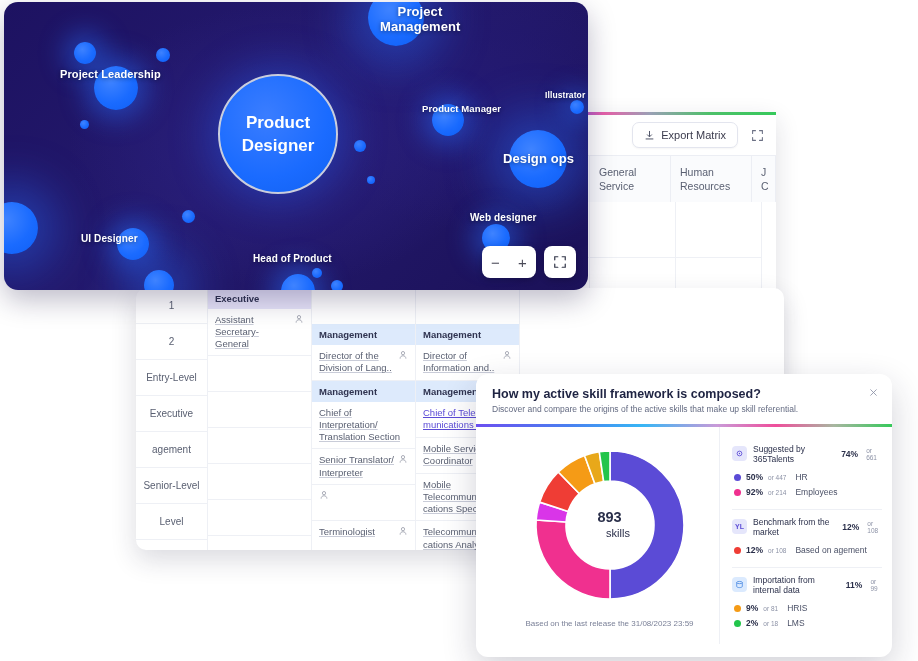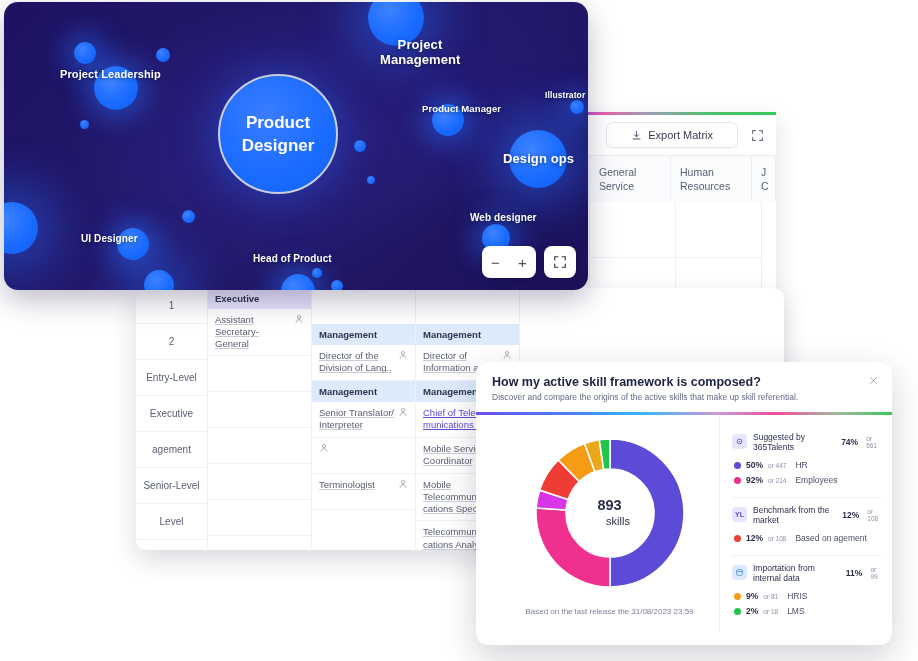--- a/index.html
+++ b/index.html
@@ -78,21 +78,21 @@
     height: 3px; width: 100%;
     background: linear-gradient(90deg,#7b5bf0 0%,#e75fa8 18%,#9aa0b5 40%,#4ec06a 68%,#36c95b 100%);
   }
   .matrix-tools {
     height: 40px; display: flex; align-items: center; justify-content: flex-end;
     gap: 10px; padding: 0 10px 0 0; background:#fff;
   }
   .export-btn {
     display: flex; align-items: center; gap: 6px;
     border: 1px solid #e3e5ee; border-radius: 7px;
-    padding: 6px 24px; font-size: 11px; color: #3b3b4d; background:#fff;
+    padding: 6px 11px; font-size: 11px; color: #3b3b4d; background:#fff;
     box-shadow: 0 1px 2px rgba(0,0,0,.04);
   }
   .fs-btn { width: 18px; height: 18px; display:flex; align-items:center; justify-content:center; }
   .mhead {
     display: flex; border-top: 1px solid #eceef4; background: #fafbfd;
   }
   .mhead > div {
     padding: 9px 9px; font-size: 10.5px; color: #5a6072; line-height: 1.35;
     border-right: 1px solid #eceef4; min-height: 44px;
   }
@@ -129,21 +129,21 @@
     display: flex; justify-content: space-between; align-items: flex-start; gap: 3px;
     border-bottom: 1px solid #eef0f5; min-height: 36px;
   }
   .jcell.empty { min-height: 36px; }
   .jcell .txt { text-decoration: underline; text-decoration-color: #c9ccd8; }
   .jcell .txt.hl { color: #5b4bd6; text-decoration-color: #5b4bd6; }
   .pico { flex: 0 0 auto; opacity: .65; }
 
   
   .donut-panel {
-    position: absolute; left: 476px; top: 362px;
+    position: absolute; left: 476px; top: 374px;
     width: 416px; height: 283px;
     background: #fff; border-radius: 12px;
     box-shadow: 0 12px 34px rgba(30,30,60,.20);
     overflow: hidden; z-index: 60;
   }
   .dp-head { padding: 13px 16px 10px 16px; position: relative; }
   .dp-title { font-size: 12.5px; font-weight: bold; color: #1e2342; }
   .dp-sub { font-size: 8.5px; color: #646b82; margin-top: 3px; }
   .dp-close {
     position: absolute; right: 14px; top: 14px;
@@ -283,20 +283,23 @@
         <div class="jhdr blue">Management</div>
         <div class="jcell">
           <span class="txt">Director of the Division of Lang..</span>
           <svg class="pico" width="10" height="10" viewBox="0 0 16 16">
             <circle cx="8" cy="5" r="2.6" fill="none" stroke="#6b7084" stroke-width="1.4"></circle>
             <path d="M3.4 13.2c0-2.5 2.1-4 4.6-4s4.6 1.5 4.6 4" fill="none" stroke="#6b7084" stroke-width="1.4" stroke-linecap="round"></path>
           </svg>
         </div>
         <div class="jhdr blue">Management</div>
         <div class="jcell">
+          <span class="txt">Chief of Interpretation/ Translation Section</span>
+        </div>
+        <div class="jcell">
           <span class="txt">Senior Translator/ Interpreter</span>
           <svg class="pico" width="10" height="10" viewBox="0 0 16 16">
             <circle cx="8" cy="5" r="2.6" fill="none" stroke="#6b7084" stroke-width="1.4"></circle>
             <path d="M3.4 13.2c0-2.5 2.1-4 4.6-4s4.6 1.5 4.6 4" fill="none" stroke="#6b7084" stroke-width="1.4" stroke-linecap="round"></path>
           </svg>
         </div>
         <div class="jcell">
           <svg class="pico" width="10" height="10" viewBox="0 0 16 16">
             <circle cx="8" cy="5" r="2.6" fill="none" stroke="#6b7084" stroke-width="1.4"></circle>
             <path d="M3.4 13.2c0-2.5 2.1-4 4.6-4s4.6 1.5 4.6 4" fill="none" stroke="#6b7084" stroke-width="1.4" stroke-linecap="round"></path>
@@ -369,21 +372,21 @@
     <div class="bubble glow-lg" style="left:364px;top:-12px;width:56px;height:56px;"></div>
     <div class="bubble glow" style="left:566px;top:98px;width:14px;height:14px;"></div>
     <div class="bubble glow-lg" style="left:505px;top:128px;width:58px;height:58px;"></div>
     <div class="bubble glow" style="left:478px;top:222px;width:28px;height:28px;"></div>
 
     <div class="hub">
       <span>Product</span>
       <span>Designer</span>
     </div>
 
-    <div class="nlabel" style="left:376px;top:2px;font-size:13px;text-align:center;width:80px;margin-top:33px;">
+    <div class="nlabel" style="left:376px;top:2px;font-size:13px;text-align:center;width:80px;">
       <div>Project</div>
       <div>Management</div>
     </div>
     <div class="nlabel" style="left:56px;top:66px;font-size:11px;">Project Leadership</div>
     <div class="nlabel" style="left:418px;top:101px;font-size:9.5px;">Product Manager</div>
     <div class="nlabel" style="left:541px;top:88px;font-size:8.5px;">Illustrator</div>
     <div class="nlabel" style="left:499px;top:149px;font-size:13px;">Design ops</div>
     <div class="nlabel" style="left:466px;top:210px;font-size:10px;">Web designer</div>
     <div class="nlabel" style="left:77px;top:231px;font-size:10px;">UI Designer</div>
     <div class="nlabel" style="left:249px;top:251px;font-size:10px;">Head of Product</div>

